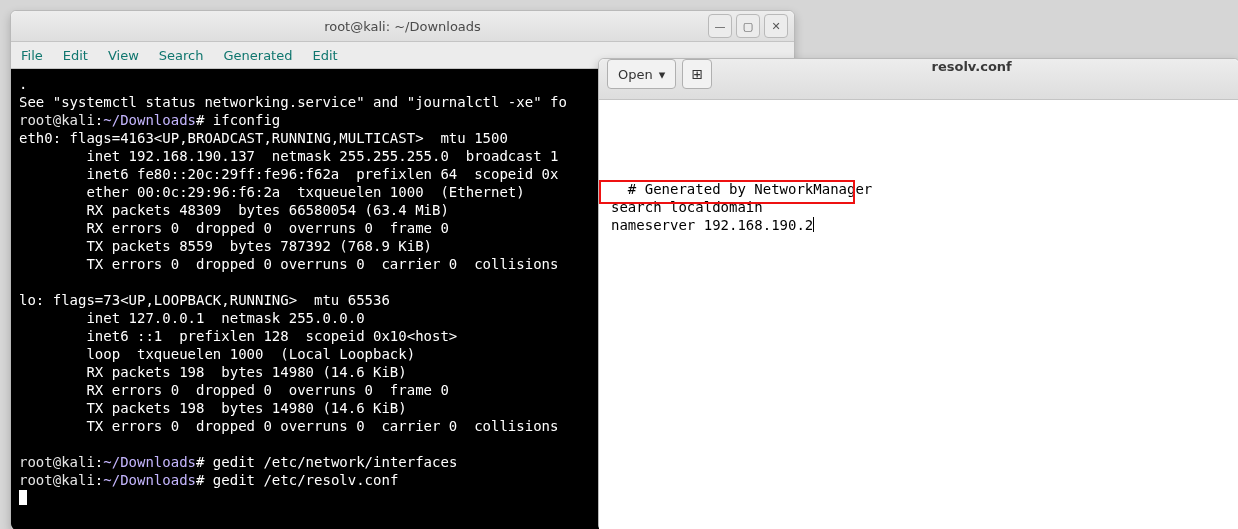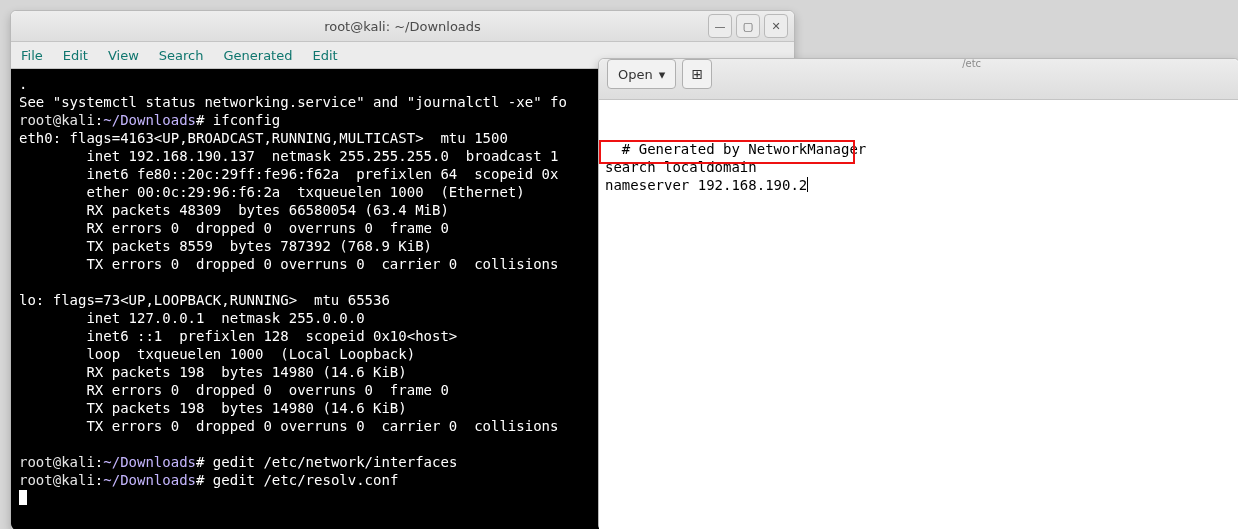--- a/index.html
+++ b/index.html
@@ -86,22 +86,23 @@
     width:28px;height:28px;border:1px solid #b0b0b0;border-radius:4px;
     background:#f2f2f2;margin-left:6px;display:flex;align-items:center;
     justify-content:center;font-size:14px;color:#333;cursor:pointer;
   }
   .gedit-title-block{flex:1;text-align:center;}
   .gedit-title{font-size:13px;font-weight:bold;color:#3a3a3a;}
   .gedit-sub{font-size:10px;color:#8a8a8a;margin-top:-1px;}
   .gedit-body{
     flex:1;background:#fff;color:#000;
     font-family:"DejaVu Sans Mono","Courier New",monospace;
-    font-size:14px;line-height:18px;padding:4px 6px;white-space:pre;
+    font-size:14px;line-height:18px;padding:4px 12px;white-space:pre;
     position:relative;
+    margin-top:40px;
   }
   .highlight-box{
     position:absolute;border:2px solid #e11;
     pointer-events:none;
   }
   .text-cursor{display:inline-block;width:1px;height:15px;background:#000;vertical-align:-2px;}
 </style>
 </head>
 <body>
 
@@ -151,21 +152,21 @@
 <div class="gedit-window">
   <div class="gedit-header">
     <div class="gedit-open-btn">
       <span>Open</span>
       <span>▾</span>
     </div>
     <div class="gedit-new-btn">
       <span>⊞</span>
     </div>
     <div class="gedit-title-block">
-      <div class="gedit-sub">/etc</div>
+      <div class="gedit-title">resolv.conf</div>
     </div>
   </div>
   <div class="gedit-body" id="gedit-body">
     <div class="highlight-box" id="hl" style="left: 0px; top: 40px; width: 252px; height: 20px;"></div>
   <span># Generated by NetworkManager
 search localdomain
 nameserver 192.168.190.2<span class="text-cursor"></span>
 </span></div>
 </div>
 

